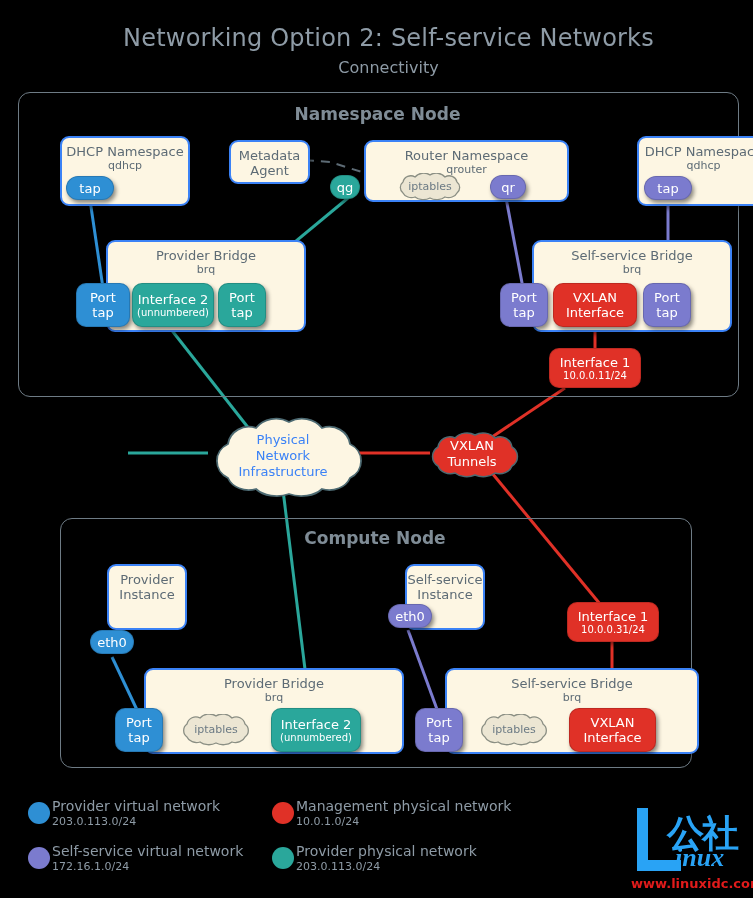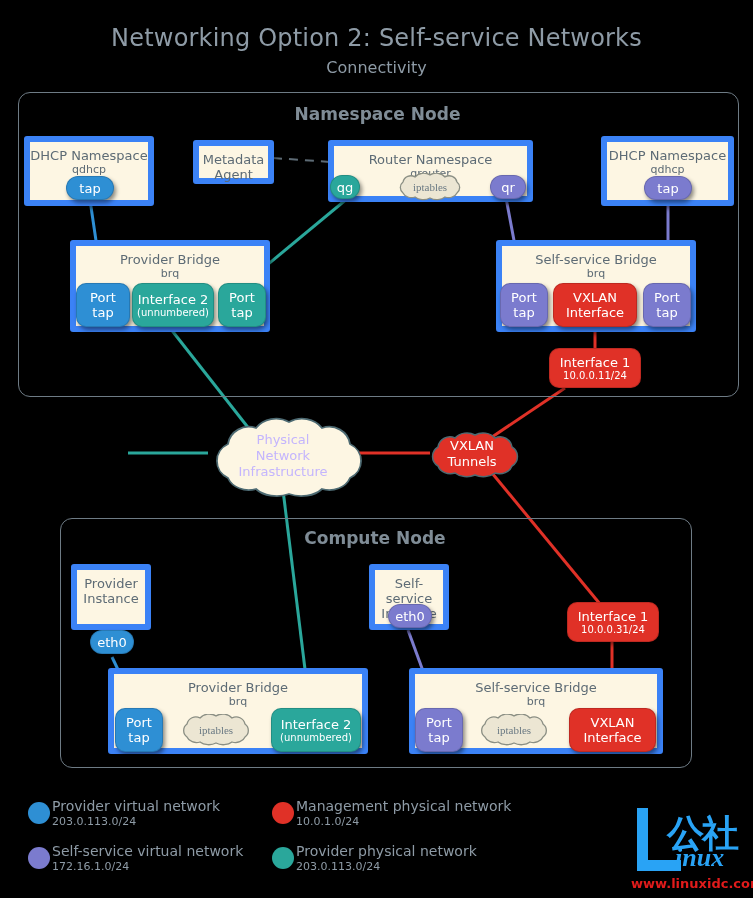--- a/index.html
+++ b/index.html
@@ -1,48 +1,48 @@
 <!DOCTYPE html>
 <html><head>
 <meta charset="utf-8">
 <style>
   html,body{margin:0;padding:0;background:#000;}
   body{width:753px;height:898px;position:relative;overflow:hidden;
        font-family:"DejaVu Sans","Liberation Sans",sans-serif;}
-  .stage{position:absolute;inset:0;}
+  .stage{position:absolute;inset:0;padding-left:12px;}
   svg.wires{position:absolute;left:0;top:0;width:753px;height:898px;pointer-events:none;}
 
   .ttl{position:absolute;width:100%;text-align:center;color:#8e9ba6;}
   #title{top:24px;font-size:24px;letter-spacing:.2px;}
   #subtitle{top:58px;font-size:16px;}
 
   .nodeframe{position:absolute;border:1px solid #6e7b85;border-radius:12px;}
   .nodelabel{position:absolute;color:#7f8c96;font-size:17px;font-weight:bold;
              text-align:center;}
 
-  .box{position:absolute;background:#fdf6e3;border:6px solid #3b82f6;
-       border-radius:3px;box-shadow:2px 3px 4px rgba(0,0,0,.45);
-       color:#5d6b75;text-align:center;box-sizing:border-box;}
+  .box{position:absolute;background:#fdf6e3;border:2px solid #3b82f6;
+       border-radius:9px;box-shadow:2px 3px 4px rgba(0,0,0,.45);
+       color:#5d6b75;text-align:center;box-sizing:border-box;margin-left:36px;}
   .box .t1{font-size:13px;line-height:15px;padding-top:6px;}
   .box .t2{font-size:11px;line-height:13px;}
 
   .pill{position:absolute;border-radius:10px;color:#fff;text-align:center;
         box-shadow:2px 3px 4px rgba(0,0,0,.45);box-sizing:border-box;
         display:flex;flex-direction:column;align-items:center;justify-content:center;
         border:1px solid rgba(0,0,0,.15);}
   .pill .l1{font-size:13px;line-height:15px;}
   .pill .l2{font-size:10px;line-height:12px;}
   .oval{border-radius:999px;}
 
   .cloudwrap{position:absolute;}
   .cloudwrap .ctext{position:absolute;inset:0;display:flex;flex-direction:column;
         align-items:center;justify-content:center;font-size:13px;line-height:16px;}
-  .cloud-cream .ctext{color:#c4b5fd;}
+  .cloud-cream .ctext{color:#3b82f6;}
   .cloud-teal .ctext,.cloud-red .ctext{color:#fff;}
-  .cloud-gray .ctext{color:#6b7a84;font-size:11px;font-family:Liberation Serif, serif;}
+  .cloud-gray .ctext{color:#6b7a84;font-size:11px;}
 
   .legend{position:absolute;left:28px;top:798px;width:560px;}
   .lgitem{position:absolute;}
   .dot{position:absolute;width:22px;height:22px;border-radius:50%;left:0;top:4px;}
   .lgtxt{position:absolute;left:24px;top:0;}
   .lgname{font-size:14px;color:#8e9ba6;line-height:17px;white-space:nowrap;}
   .lgcidr{font-size:11px;color:#8e9ba6;line-height:14px;}
 
   .wm{position:absolute;right:6px;top:800px;width:120px;height:95px;}
   .wm .cn{position:absolute;left:40px;top:14px;font-size:37px;font-weight:bold;

